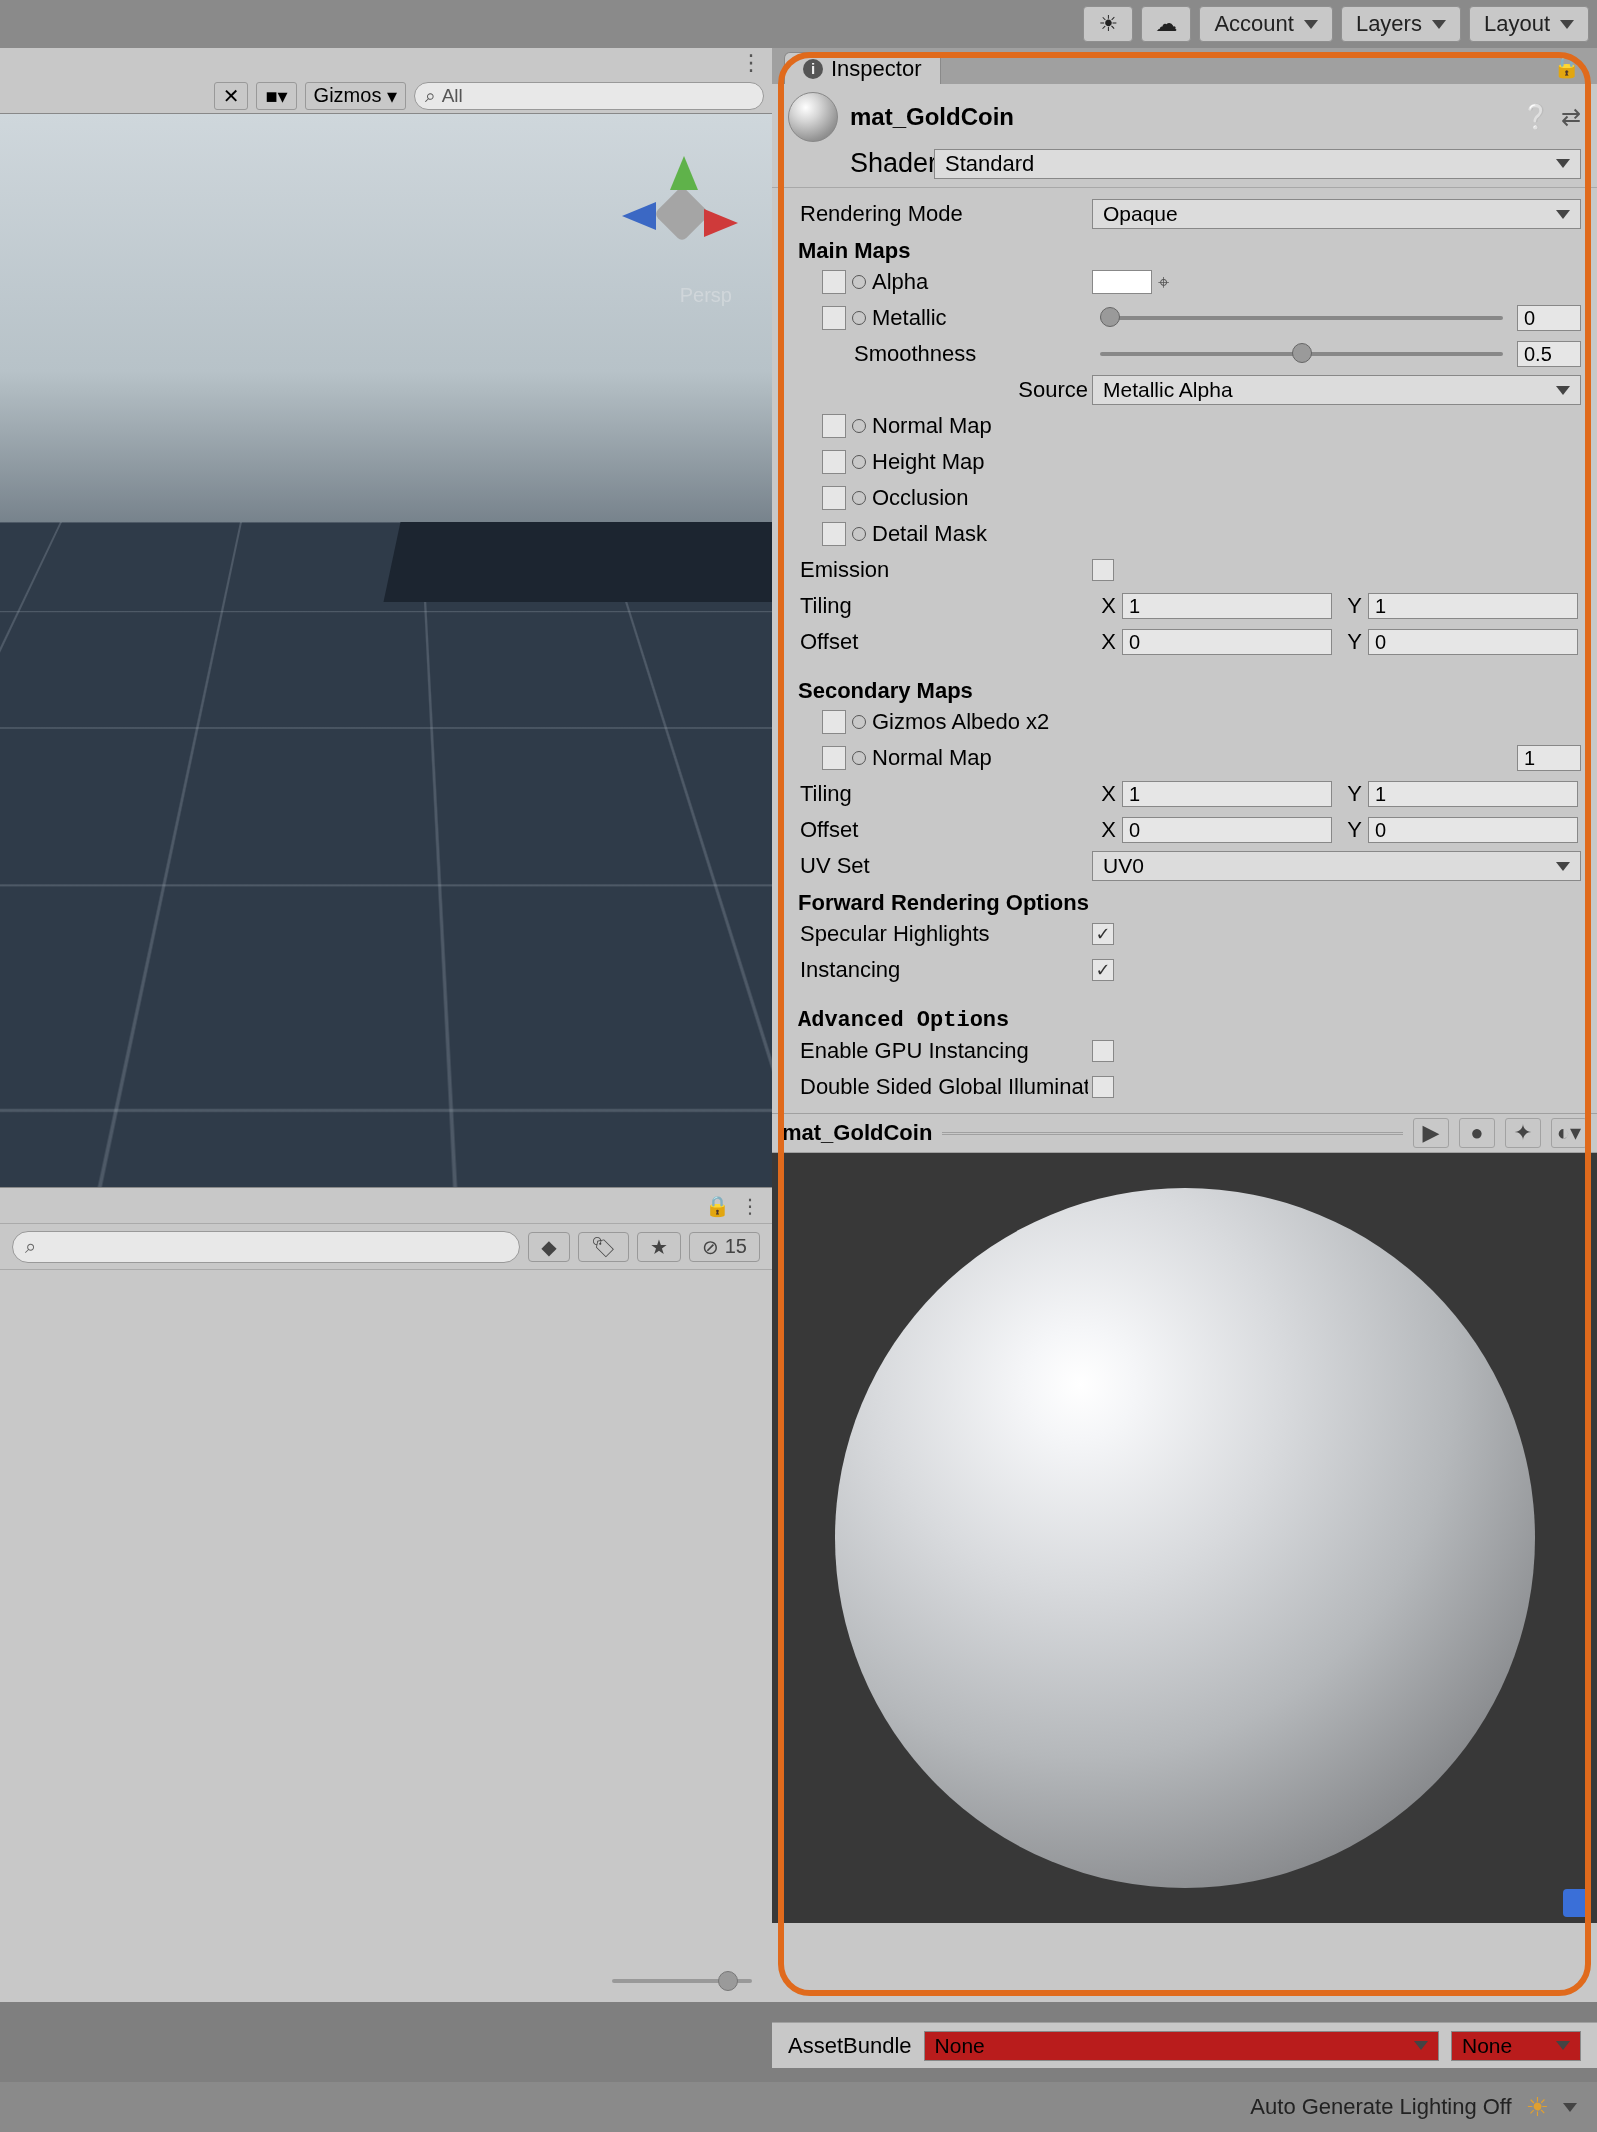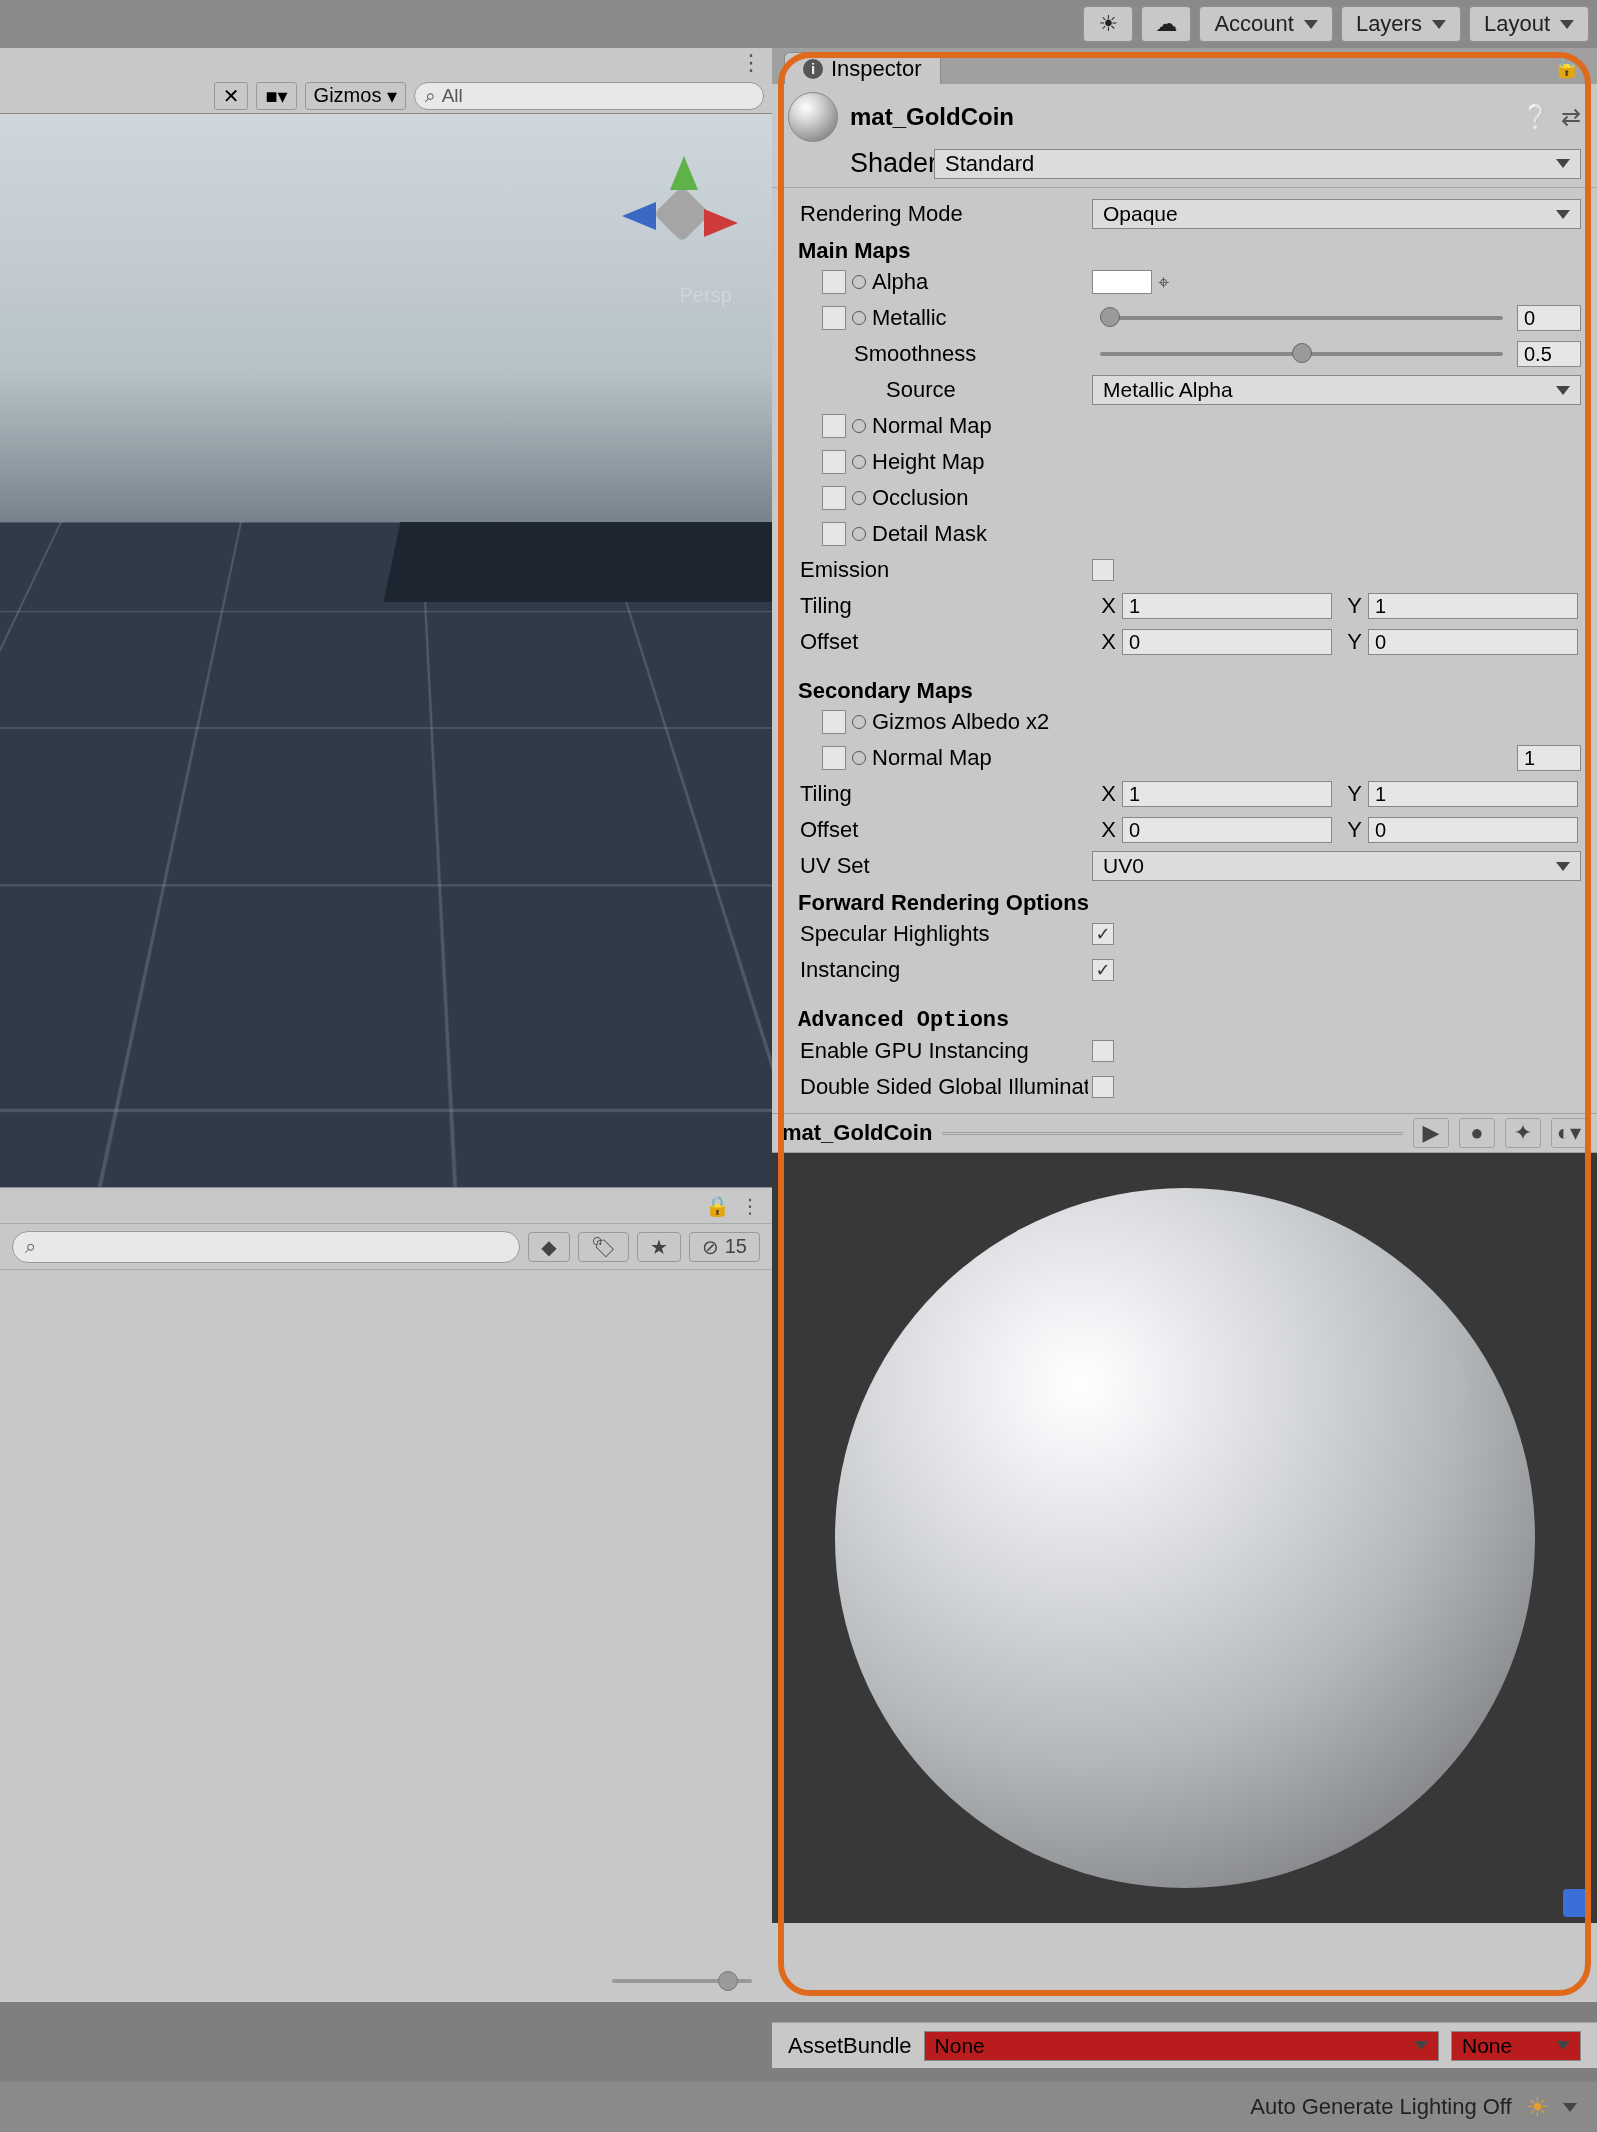--- a/index.html
+++ b/index.html
@@ -60,21 +60,21 @@
 .shader-row { display: flex; align-items: center; gap: 12px; margin-top: 6px; padding-left: 62px; }
 .shader-row label { font-size: 27px; width: 72px;}
 .dropdown { flex: 1; height: 30px; background: #dcdcdc; border: 1px solid #888; display: flex; align-items: center; justify-content: space-between; padding: 0 10px; font-size: 22px; }
 
 .inspector-body { padding: 8px 16px 8px 26px; background: #c8c8c8; overflow: hidden; font-size: 22px; }
 .prop-label-bold { font-weight: bold; font-size: 22px; margin-top:6px; }
 .row { display: flex; align-items: center; min-height: 36px; gap: 4px; }
 .row > .label-cell { width: 290px; display: flex; align-items: center; gap: 6px; padding-left:2px;}
 .row.indent1 .label-cell { padding-left: 24px; }
 .row.indent2 .label-cell { padding-left: 56px; }
-.row.indent3 .label-cell { padding-left: 88px; }
+.row.indent3 .label-cell { padding-left: 88px; justify-content: flex-end; }
 .tex-slot { width: 24px; height: 24px; background: #e6e6e6; border: 1px solid #888; flex:none;}
 .circ { width: 14px; height: 14px; border-radius: 50%; border: 1.5px solid #555; flex:none;}
 .row .field-area { flex: 1; display: flex; align-items: center; gap: 6px; }
 .color-swatch { width: 60px; height: 24px; background: #fff; border: 1px solid #888; }
 .eyedrop { color:#555; font-size:20px;}
 .slider-bar { flex: 1; height: 4px; background: #888; border-radius: 2px; position: relative; margin: 0 8px; }
 .slider-knob { position: absolute; top: -9px; width: 20px; height: 20px; border-radius: 50%; background: #9a9a9a; border: 1px solid #666; }
 .num-input { width: 64px; height: 26px; background: #e6e6e6; border: 1px solid #888; text-align: left; padding: 0 6px; font-size: 20px; display:flex; align-items:center;}
 .num-input.wide { width: 210px; }
 .xy-label { width: 24px; text-align:right;}

